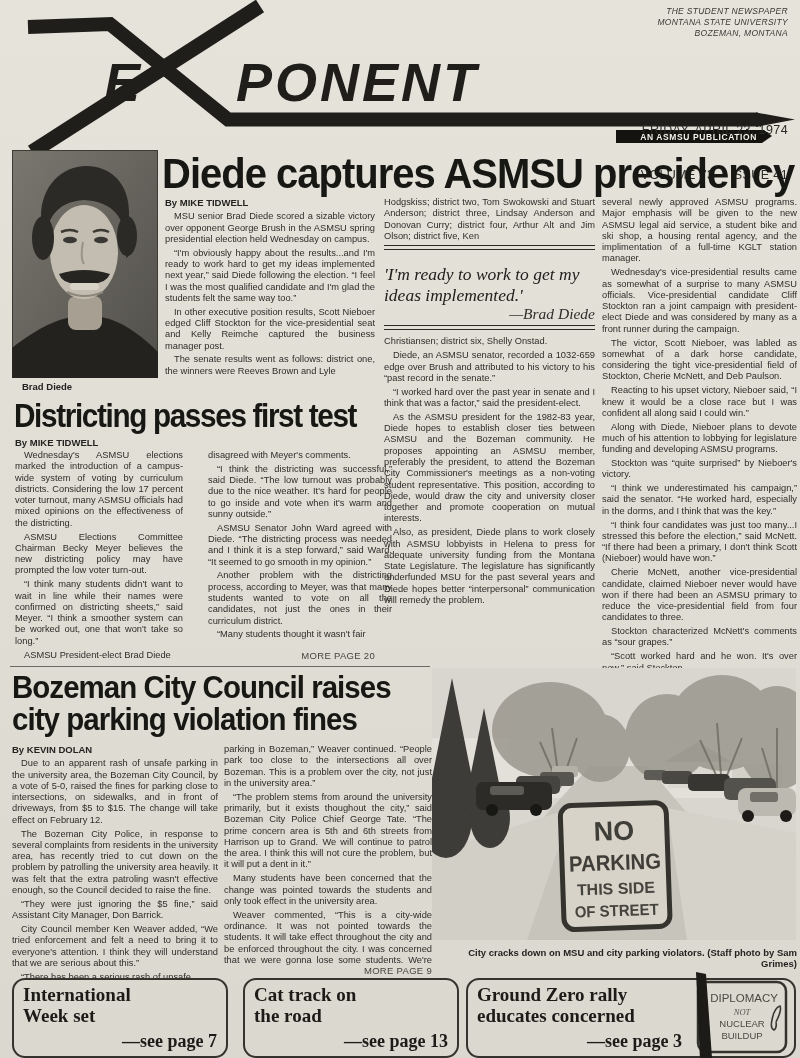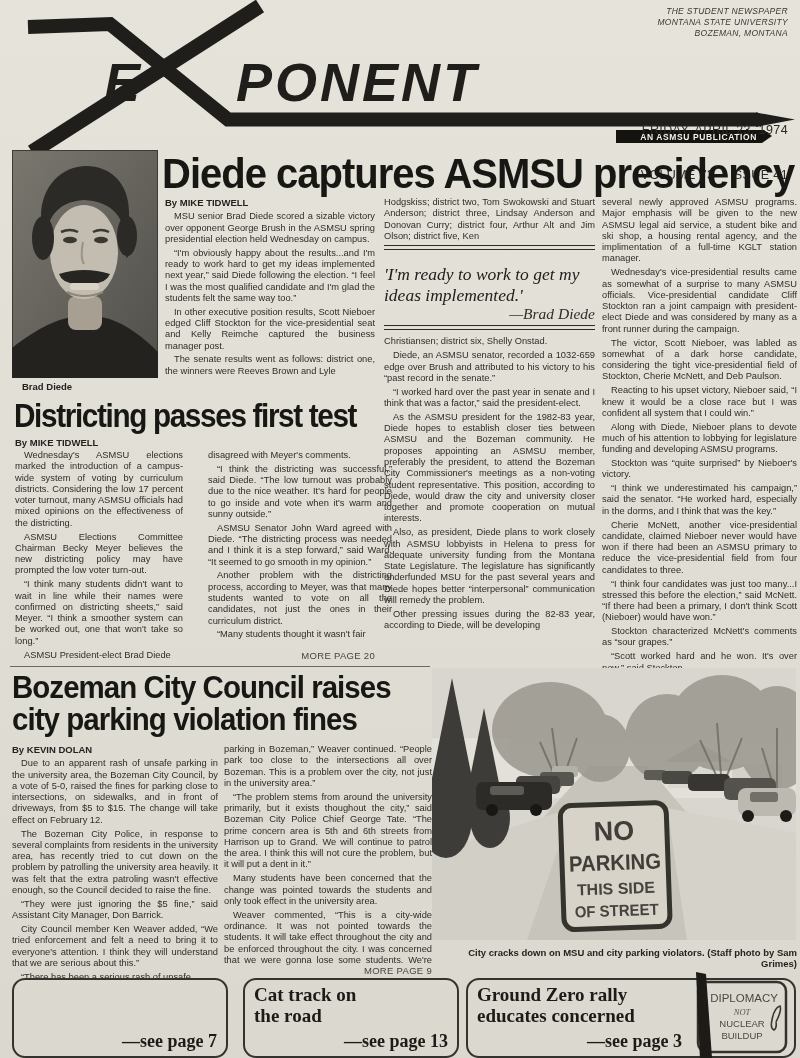--- a/index.html
+++ b/index.html
@@ -107,34 +107,33 @@
     <div class="rule-double"></div>
     <div class="pullquote">'I'm ready to work to get my ideas implemented.'</div>
     <div class="pq-attr">—Brad Diede</div>
     <div class="rule-double" style="margin-bottom:6px;"></div>
     <div class="cont">
         <p>Christiansen; district six, Shelly Onstad.</p>
         <p>Diede, an ASMSU senator, recorded a 1032-659 edge over Brush and attributed to his victory to his “past record in the senate.”</p>
         <p>“I worked hard over the past year in senate and I think that was a factor,” said the president-elect.</p>
         <p>As the ASMSU president for the 1982-83 year, Diede hopes to establish closer ties between ASMSU and the Bozeman community. He proposes appointing an ASMSU member, preferably the president, to attend the Bozeman City Commissioner's meetings as a non-voting student representative. This position, according to Diede, would draw the city and university closer together and promote cooperation on mutual interests.</p>
         <p>Also, as president, Diede plans to work closely with ASMSU lobbyists in Helena to press for adequate university funding from the Montana State Legislature. The legislature has significantly underfunded MSU for the past several years and Diede hopes better “interpersonal” communication will remedy the problem.</p>
-        <p>Other pressing issues during the 82-83 year, according to Diede, will be developing</p>
       </div>
   </div>
 
   <div class="col cont" style="left:602px;top:197px;width:195px;height:471px;">
       <p>several newly approved ASMSU programs. Major emphasis will be given to the new ASMSU legal aid service, a student bike and ski shop, a housing rental agency, and the implimentation of a full-time KGLT station manager.</p>
       <p>Wednesday's vice-presidential results came as somewhat of a surprise to many ASMSU officials. Vice-presidential candidate Cliff Stockton ran a joint campaign with president-elect Diede and was considered by many as a front runner during the campaign.</p>
       <p>The victor, Scott Nieboer, was labled as somewhat of a dark horse candidate, considering the tight vice-presidential field of Stockton, Cherie McNett, and Deb Paulson.</p>
-      <p>Reacting to his upset victory, Nieboer said, “I knew it would be a close race but I was confident all system that I could win.”</p>
+      <p>Reacting to his upset victory, Nieboer said, “I knew it would be a close race but I was confident all along said I could win.”</p>
       <p>Along with Diede, Nieboer plans to devote much of his attention to lobbying for legislature funding and developing ASMSU programs.</p>
       <p>Stockton was “quite surprised” by Nieboer's victory.</p>
       <p>“I think we underestimated his campaign,” said the senator. “He worked hard, especially in the dorms, and I think that was the key.”</p>
+      <p>“I think four candidates was just too many...I stressed this before the election,” said McNett. “If there had been a primary, I don't think Scott (Nieboer) would have won.”</p>
       <p>Cherie McNett, another vice-presidential candidate, claimed Nieboer never would have won if there had been an ASMSU primary to reduce the vice-presidential field from four candidates to three.</p>
-      <p>“I think four candidates was just too many...I stressed this before the election,” said McNett. “If there had been a primary, I don't think Scott (Nieboer) would have won.”</p>
       <p>Stockton characterized McNett's comments as “sour grapes.”</p>
       <p>“Scott worked hard and he won. It's over now,” said Stockton.</p>
     </div>
 
   <h2 class="headline" style="position:absolute;left:14px;top:397px;width:400px;font-size:33px;letter-spacing:-1.5px;transform:scale(0.9,1);">Districting passes first test</h2>
   <div class="byline" style="position:absolute;left:15px;top:437px;">By MIKE TIDWELL</div>
 
   <div class="col" style="left:15px;top:450px;width:168px;height:218px;">
       <p>Wednesday's ASMSU elections marked the introduction of a campus-wide system of voting by curriculum districts. Considering the low 17 percent voter turnout, many ASMSU officials had mixed opinions on the effectiveness of the districting.</p>
       <p>ASMSU Elections Committee Chairman Becky Meyer believes the new districting policy may have prompted the low voter turn-out.</p>
@@ -235,20 +234,21 @@
       <rect x="0" y="0" width="106" height="124" rx="11" fill="#d7d3c8" stroke="#35332e" stroke-width="5"></rect>
       <text x="53" y="36" text-anchor="middle" font-family="Liberation Sans, sans-serif" font-size="27" font-weight="bold" fill="#403e38">NO</text>
       <text x="53" y="66" text-anchor="middle" font-family="Liberation Sans, sans-serif" font-size="22" font-weight="bold" fill="#403e38" textLength="92" lengthAdjust="spacingAndGlyphs">PARKING</text>
       <text x="53" y="90" text-anchor="middle" font-family="Liberation Sans, sans-serif" font-size="16" font-weight="bold" fill="#46443e" textLength="78" lengthAdjust="spacingAndGlyphs">THIS SIDE</text>
       <text x="53" y="112" text-anchor="middle" font-family="Liberation Sans, sans-serif" font-size="16" font-weight="bold" fill="#46443e" textLength="84" lengthAdjust="spacingAndGlyphs">OF STREET</text>
     </g>
   </svg>
   <div class="photo-caption" style="left:433px;top:947px;width:364px;text-align:right;">City cracks down on MSU and city parking violators. (Staff photo by Sam Grimes)</div>
 
   <div class="teaser" style="left:12px;top:978px;width:212px;">
+    <div class="teaser-title" style="width:140px;">International Week set</div>
     <div class="teaser-page">—see page 7</div>
   </div>
   <div class="teaser" style="left:243px;top:978px;width:212px;">
     <div class="teaser-title" style="width:130px;">Cat track on the road</div>
     <div class="teaser-page">—see page 13</div>
   </div>
   <div class="teaser" style="left:466px;top:978px;width:326px;">
     <div class="teaser-title" style="width:210px;">Ground Zero rally educates concerned</div>
     <div class="teaser-page" style="right:112px;margin-top:24px;">—see page 3</div>
     <svg style="position:absolute;right:0px;top:-6px;overflow:visible;" width="112" height="86" viewBox="0 0 112 86">

